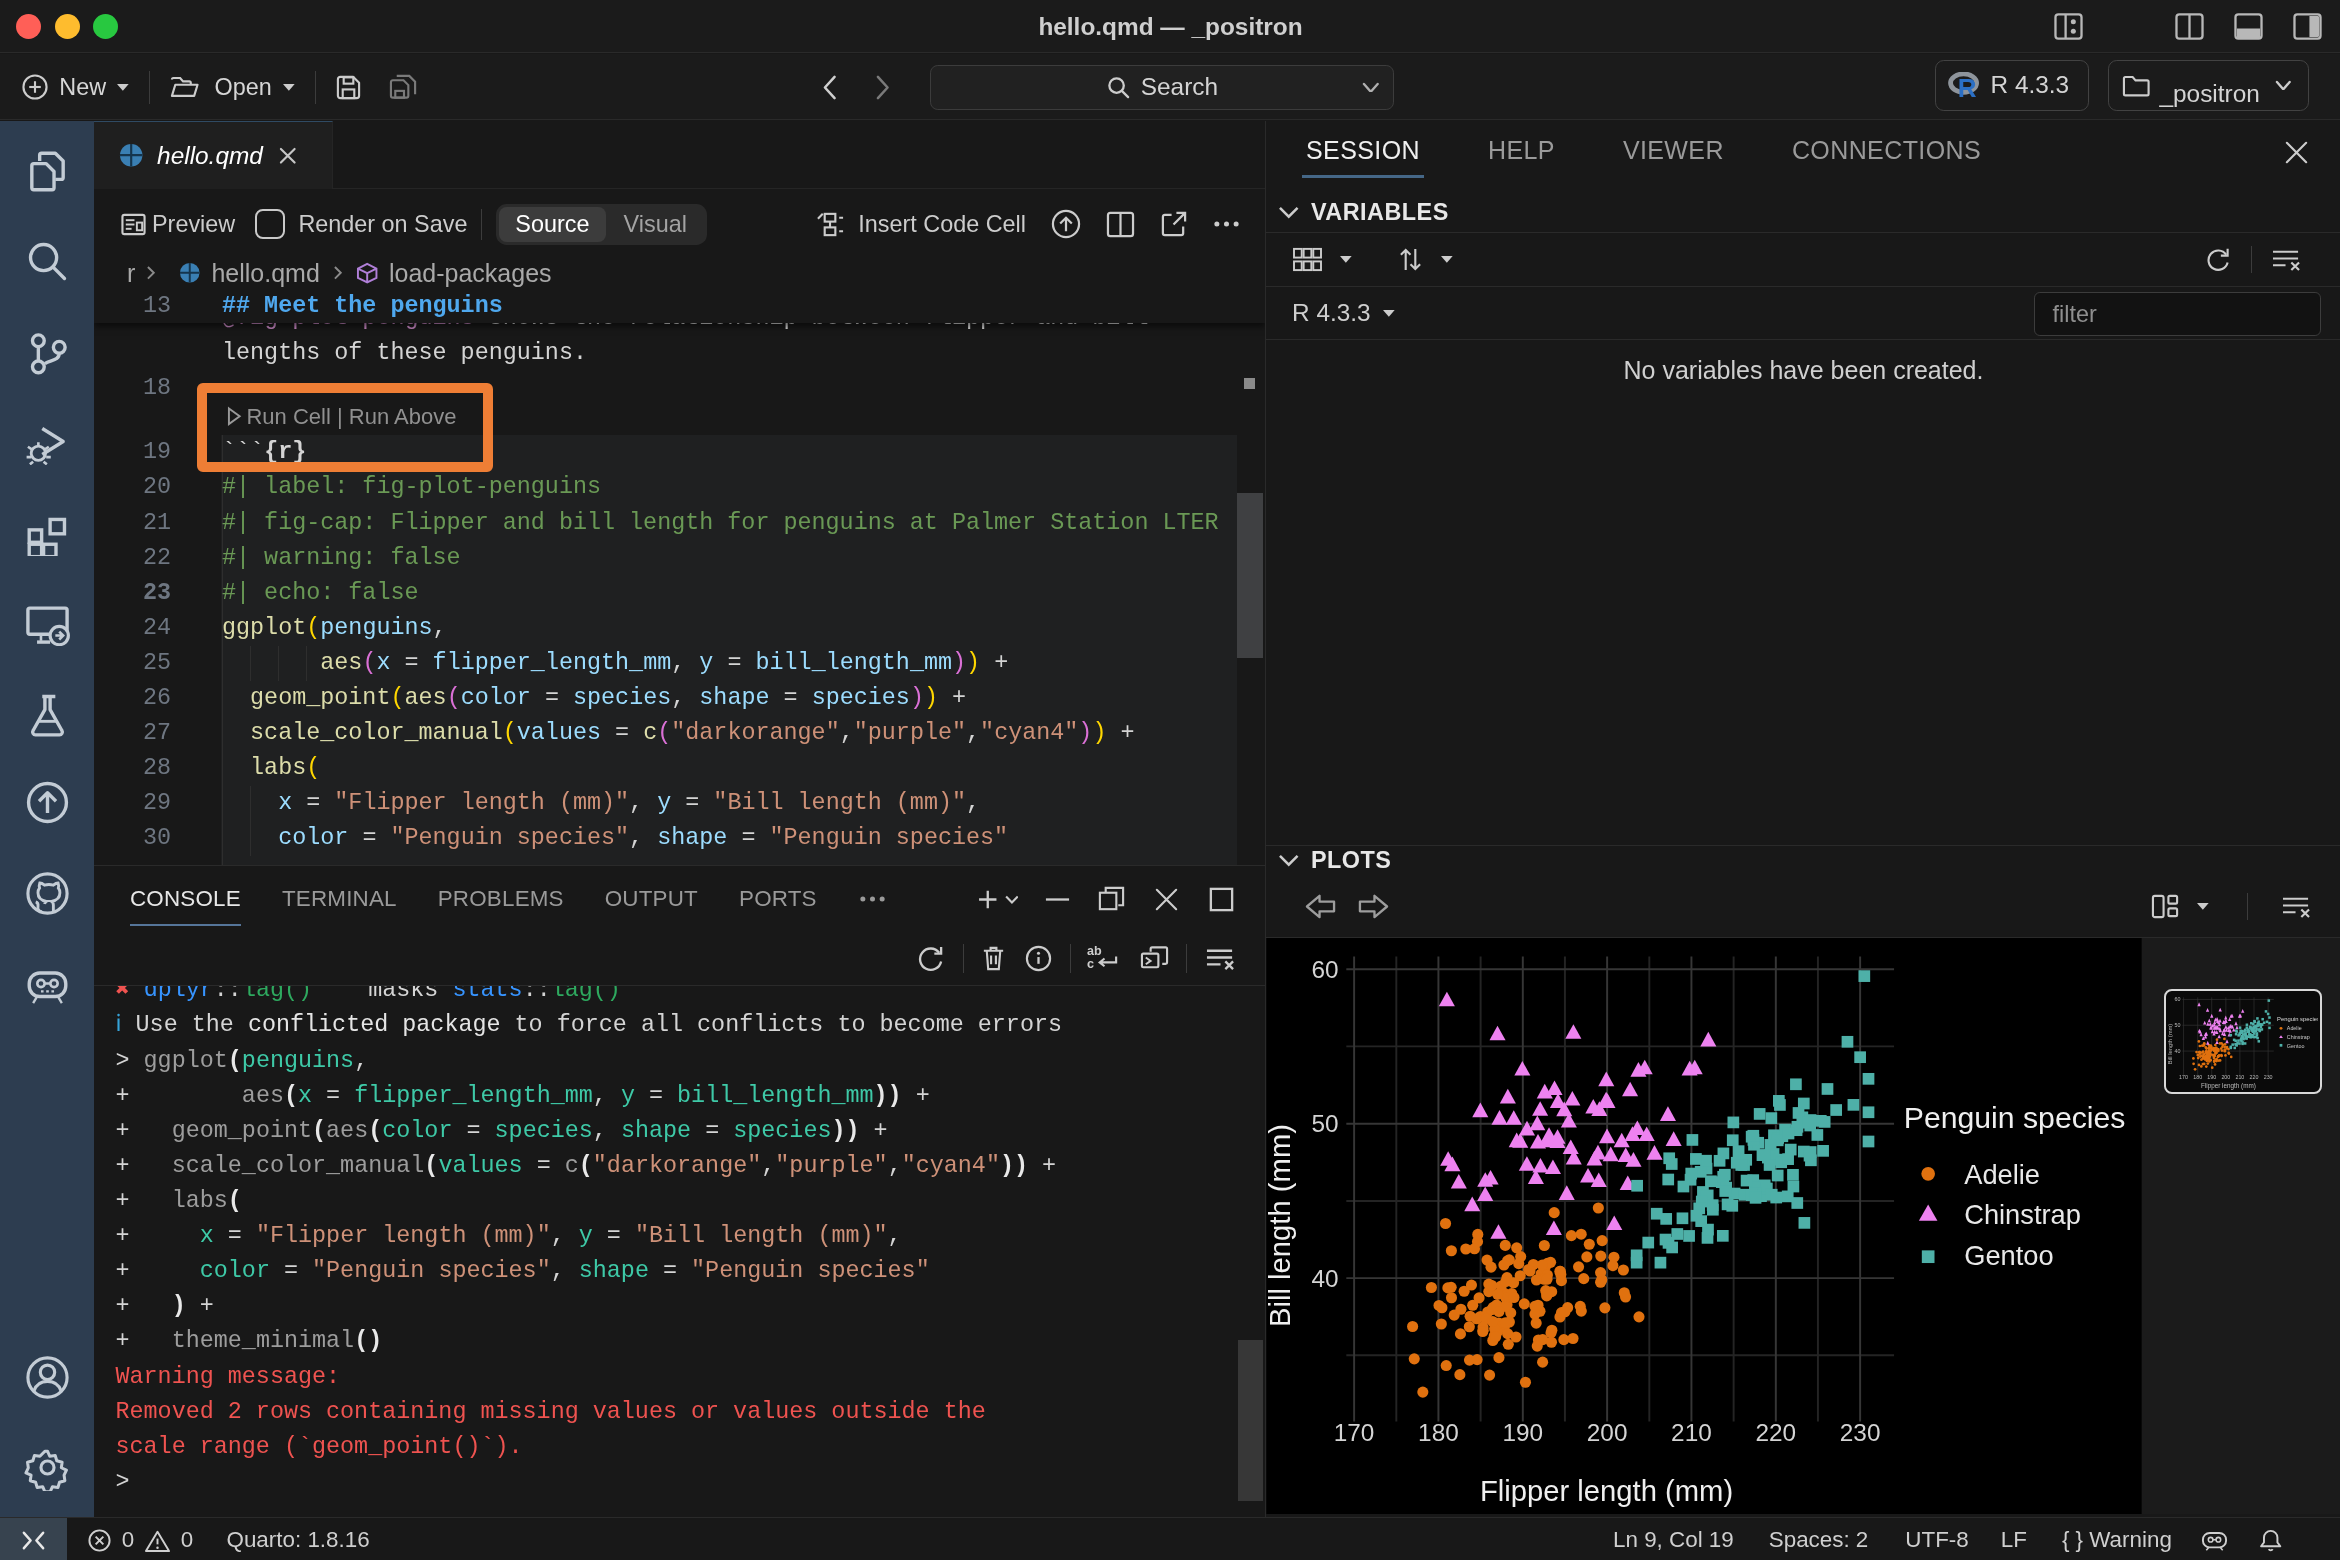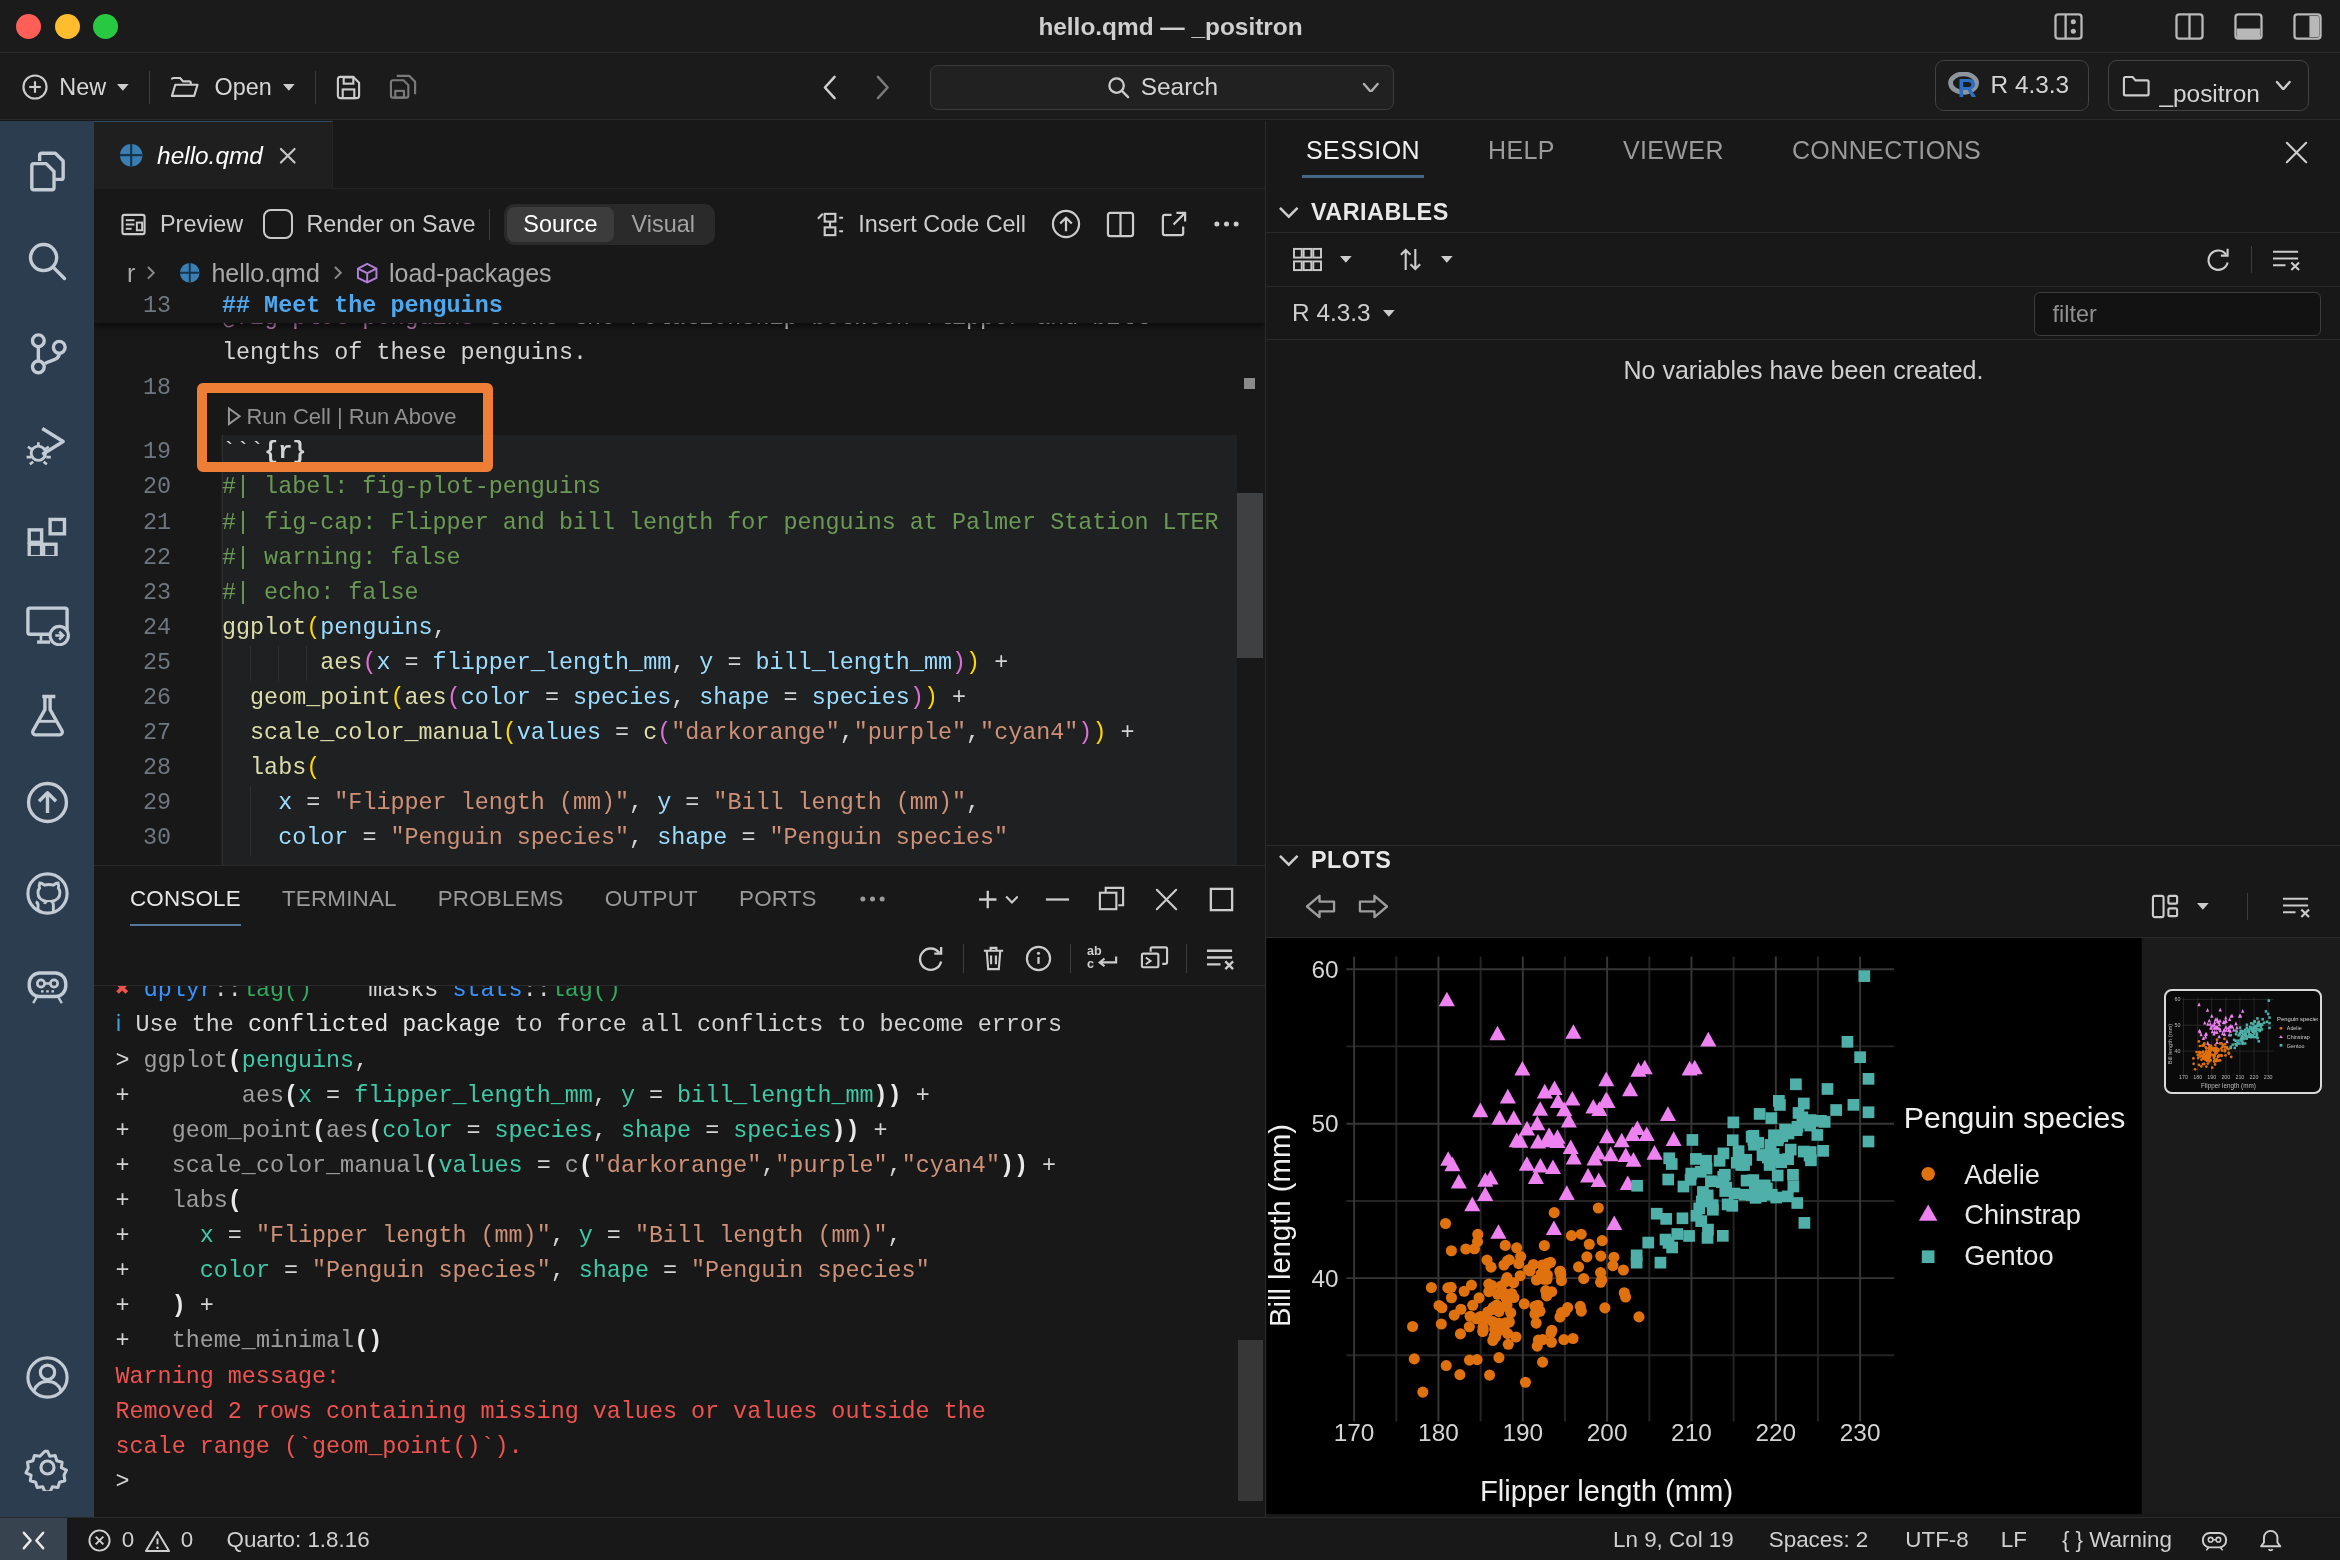--- a/index.html
+++ b/index.html
@@ -209,21 +209,21 @@
   </div>
 <div class="abs" style="left:94px;top:190px;width:1171px;height:68px;background:#181818;">
     <div class="abs row" style="left:27px;top:0;height:68px;font-size:23.4px;color:#cccccc;">
       <svg class="ic" width="25" height="25" viewBox="0 0 26 26">
         <rect x="1.5" y="3" width="23" height="20" rx="2" fill="none" stroke="#cccccc" stroke-width="2.2"></rect>
         <line x1="5" y1="8.5" x2="14" y2="8.5" stroke="#cccccc" stroke-width="2"></line>
         <line x1="5" y1="13" x2="14" y2="13" stroke="#cccccc" stroke-width="2"></line>
         <line x1="5" y1="17.5" x2="11" y2="17.5" stroke="#cccccc" stroke-width="2"></line>
         <rect x="16.5" y="11" width="5.5" height="8" fill="none" stroke="#cccccc" stroke-width="2"></rect>
       </svg>
-      <span style="margin-left:14px;">Preview</span>
+      <span style="margin-left:6px;">Preview</span>
       <div style="margin-left:19.5px;width:30px;height:30px;border:2.4px solid #c9c9c9;border-radius:7.8px;"></div>
       <span style="margin-left:13.7px;">Render on Save</span>
       <div style="margin-left:13.7px;width:1px;height:31px;background:#3c3c3c;"></div>
       <div class="row" style="margin-left:13.7px;background:#2a2a2a;border-radius:10.7px;height:41px;padding:2.9px;">
         <div class="row" style="background:#3c3c3c;border-radius:7.8px;height:35px;padding:0 16.6px;color:#ffffff;">Source</div>
         <div class="row" style="height:35px;padding:0 17.6px;color:#a3a3a3;text-align:center;">Visual</div>
       </div>
     </div>
     <div class="abs row" style="right:25px;top:0;height:68px;gap:25px;color:#cccccc;font-size:23.4px;">
       <svg class="ic" width="29" height="29" viewBox="0 0 30 30" style="">
@@ -281,21 +281,21 @@
     <div class="abs mono" style="left:128px;top:47px;height:35px;line-height:35px;font-size:23.4px;white-space:pre;"><span style="color:#d4d4d4">lengths of these penguins.</span></div>
     <div class="abs mono" style="left:0;top:82px;width:77px;height:35px;line-height:35px;font-size:23.4px;color:#6e7681;text-align:right;">18</div>
     <div class="abs mono" style="left:0;top:146px;width:77px;height:35px;line-height:35px;font-size:23.4px;color:#6e7681;text-align:right;">19</div>
     <div class="abs mono" style="left:128px;top:146px;height:35px;line-height:35px;font-size:23.4px;white-space:pre;"><span style="color:#d4d4d4">```</span><span style="color:#d4d4d4;font-weight:bold">{r}</span></div>
     <div class="abs mono" style="left:0;top:181px;width:77px;height:35px;line-height:35px;font-size:23.4px;color:#6e7681;text-align:right;">20</div>
     <div class="abs mono" style="left:128px;top:181px;height:35px;line-height:35px;font-size:23.4px;white-space:pre;"><span style="color:#6a9955">#| label: fig-plot-penguins</span></div>
     <div class="abs mono" style="left:0;top:217px;width:77px;height:35px;line-height:35px;font-size:23.4px;color:#6e7681;text-align:right;">21</div>
     <div class="abs mono" style="left:128px;top:217px;height:35px;line-height:35px;font-size:23.4px;white-space:pre;"><span style="color:#6a9955">#| fig-cap: Flipper and bill length for penguins at Palmer Station LTER</span></div>
     <div class="abs mono" style="left:0;top:252px;width:77px;height:35px;line-height:35px;font-size:23.4px;color:#6e7681;text-align:right;">22</div>
     <div class="abs mono" style="left:128px;top:252px;height:35px;line-height:35px;font-size:23.4px;white-space:pre;"><span style="color:#6a9955">#| warning: false</span></div>
-    <div class="abs mono" style="left:0;top:287px;width:77px;height:35px;line-height:35px;font-size:23.4px;color:#6e7681;text-align:right;">23</div>
+    <div class="abs mono" style="left:0;top:287px;width:77px;height:35px;line-height:35px;font-size:23.4px;color:#6e7681;text-align:right;font-weight:bold;">23</div>
     <div class="abs mono" style="left:128px;top:287px;height:35px;line-height:35px;font-size:23.4px;white-space:pre;"><span style="color:#6a9955">#| echo: false</span></div>
     <div class="abs mono" style="left:0;top:322px;width:77px;height:35px;line-height:35px;font-size:23.4px;color:#6e7681;text-align:right;">24</div>
     <div class="abs mono" style="left:128px;top:322px;height:35px;line-height:35px;font-size:23.4px;white-space:pre;"><span style="color:#dcdcaa">ggplot</span><span style="color:#ffd700">(</span><span style="color:#9cdcfe">penguins</span><span style="color:#d4d4d4">,</span></div>
     <div class="abs mono" style="left:0;top:357px;width:77px;height:35px;line-height:35px;font-size:23.4px;color:#6e7681;text-align:right;">25</div>
     <div class="abs mono" style="left:128px;top:357px;height:35px;line-height:35px;font-size:23.4px;white-space:pre;"><span style="color:#d4d4d4">       </span><span style="color:#dcdcaa">aes</span><span style="color:#da70d6">(</span><span style="color:#9cdcfe">x</span><span style="color:#d4d4d4"> = </span><span style="color:#9cdcfe">flipper_length_mm</span><span style="color:#d4d4d4">, </span><span style="color:#9cdcfe">y</span><span style="color:#d4d4d4"> = </span><span style="color:#9cdcfe">bill_length_mm</span><span style="color:#da70d6">)</span><span style="color:#ffd700">)</span><span style="color:#d4d4d4"> +</span></div>
     <div class="abs mono" style="left:0;top:392px;width:77px;height:35px;line-height:35px;font-size:23.4px;color:#6e7681;text-align:right;">26</div>
     <div class="abs mono" style="left:128px;top:392px;height:35px;line-height:35px;font-size:23.4px;white-space:pre;"><span style="color:#d4d4d4">  </span><span style="color:#dcdcaa">geom_point</span><span style="color:#ffd700">(</span><span style="color:#dcdcaa">aes</span><span style="color:#da70d6">(</span><span style="color:#9cdcfe">color</span><span style="color:#d4d4d4"> = </span><span style="color:#9cdcfe">species</span><span style="color:#d4d4d4">, </span><span style="color:#9cdcfe">shape</span><span style="color:#d4d4d4"> = </span><span style="color:#9cdcfe">species</span><span style="color:#da70d6">)</span><span style="color:#ffd700">)</span><span style="color:#d4d4d4"> +</span></div>
     <div class="abs mono" style="left:0;top:427px;width:77px;height:35px;line-height:35px;font-size:23.4px;color:#6e7681;text-align:right;">27</div>
     <div class="abs mono" style="left:128px;top:427px;height:35px;line-height:35px;font-size:23.4px;white-space:pre;"><span style="color:#d4d4d4">  </span><span style="color:#dcdcaa">scale_color_manual</span><span style="color:#ffd700">(</span><span style="color:#9cdcfe">values</span><span style="color:#d4d4d4"> = </span><span style="color:#dcdcaa">c</span><span style="color:#da70d6">(</span><span style="color:#ce9178">"darkorange"</span><span style="color:#d4d4d4">,</span><span style="color:#ce9178">"purple"</span><span style="color:#d4d4d4">,</span><span style="color:#ce9178">"cyan4"</span><span style="color:#da70d6">)</span><span style="color:#ffd700">)</span><span style="color:#d4d4d4"> +</span></div>
     <div class="abs mono" style="left:0;top:462px;width:77px;height:35px;line-height:35px;font-size:23.4px;color:#6e7681;text-align:right;">28</div>

